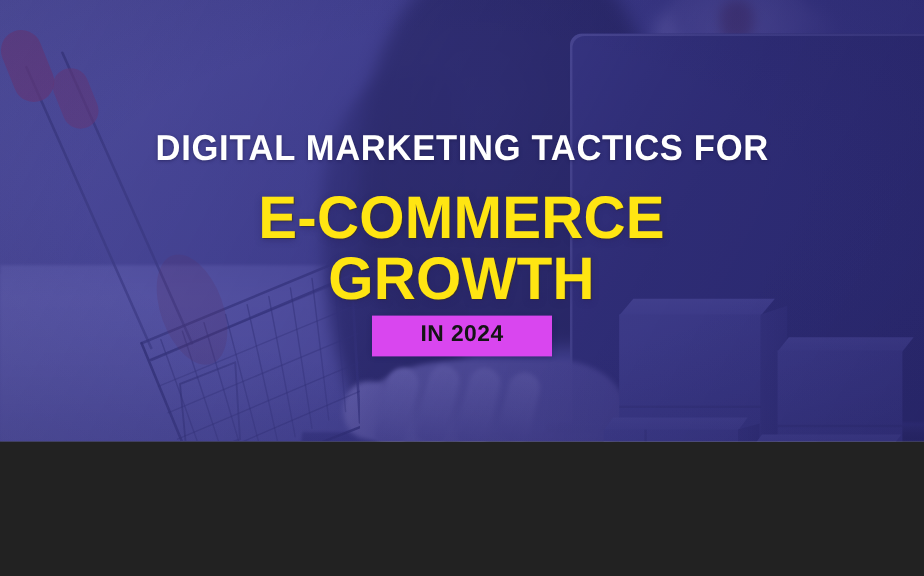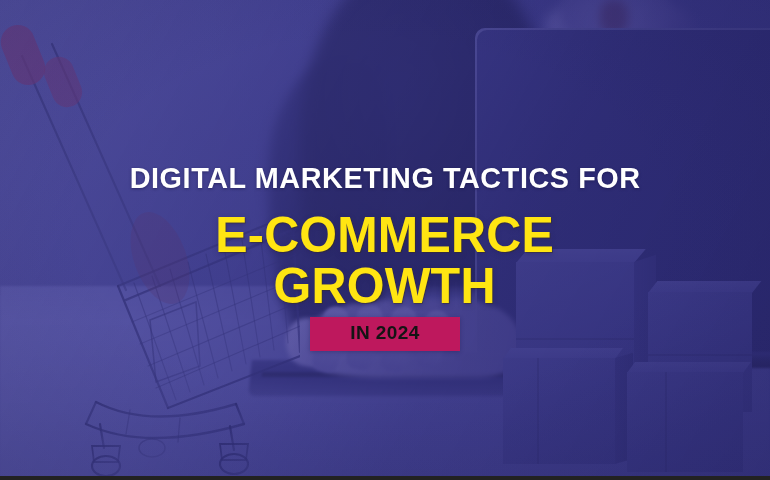--- a/index.html
+++ b/index.html
@@ -8,21 +8,21 @@
     padding: 0;
     background: #222;
   }
   body {
     font-family: "Liberation Sans", sans-serif;
   }
 
   #banner {
     position: relative;
     width: 770px;
-    height: 476px;
+    height: 368px;
     overflow: hidden;
     background: #5b5aa6;
     user-select: none;
   }
 
   
   .photo {
     position: absolute;
     inset: 0;
     overflow: hidden;
@@ -242,21 +242,21 @@
     color: #ffe512;
     text-transform: uppercase;
     text-shadow:
       1px 1px 0 rgba(60,48,20,.45),
       0 2px 5px rgba(40,34,95,.50);
     transform: scaleX(.97);
   }
   .headline .l2 { display: block; }
   .badge {
     margin-top: 5px;
-    background: #be185d;
+    background: #d946ef;
     color: #141414;
     font-size: 19px;
     font-weight: 700;
     letter-spacing: .4px;
     padding: 6px 40px 7px;
     line-height: 1.1;
     box-shadow: 0 1px 4px rgba(28,24,74,.35);
   }
 </style>
 </head>

